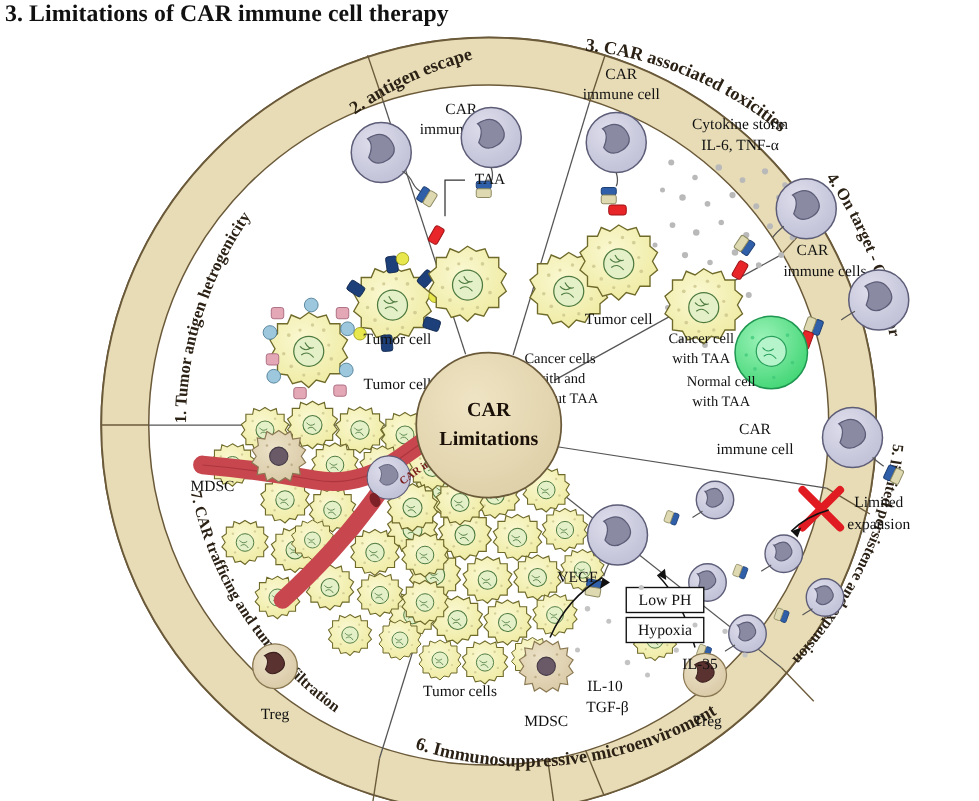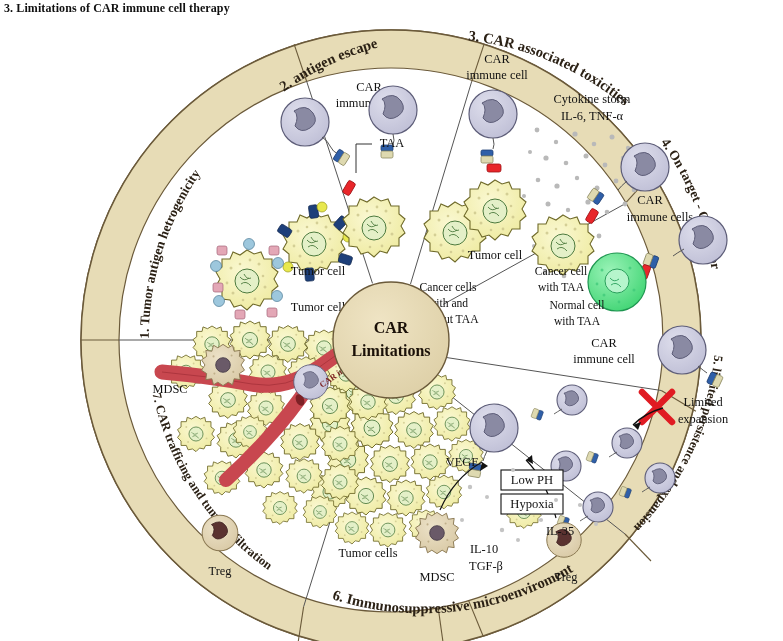--- a/index.html
+++ b/index.html
@@ -1,18 +1,18 @@
 <!DOCTYPE html>
 <html><head>
 <meta charset="utf-8">
 <style>
   html,body{margin:0;padding:0;background:#ffffff;}
   body{width:783px;height:641px;position:relative;overflow:hidden;
        font-family:"Liberation Serif", serif;color:#111;}
-  #title{position:absolute;left:4px;top:1px;font-size:12px;font-weight:bold;
+  #title{position:absolute;left:4px;top:1px;font-size:19px;font-weight:bold;
          letter-spacing:.1px;white-space:nowrap;font-family:"Liberation Serif",serif;}
   #stage{position:absolute;left:0;top:0;width:783px;height:641px;}
   svg{display:block;}
   .lbl{font-family:"Liberation Serif",serif;font-size:12.4px;fill:#111;
        text-anchor:middle;dominant-baseline:middle;}
   .lbl.sm{font-size:11.6px;}
   .ringtxt{font-family:"Liberation Serif",serif;font-weight:bold;fill:#2b2115;}
   .r14{font-size:14.6px;}
   .r13{font-size:13.4px;}
   .r12{font-size:12.6px;}

